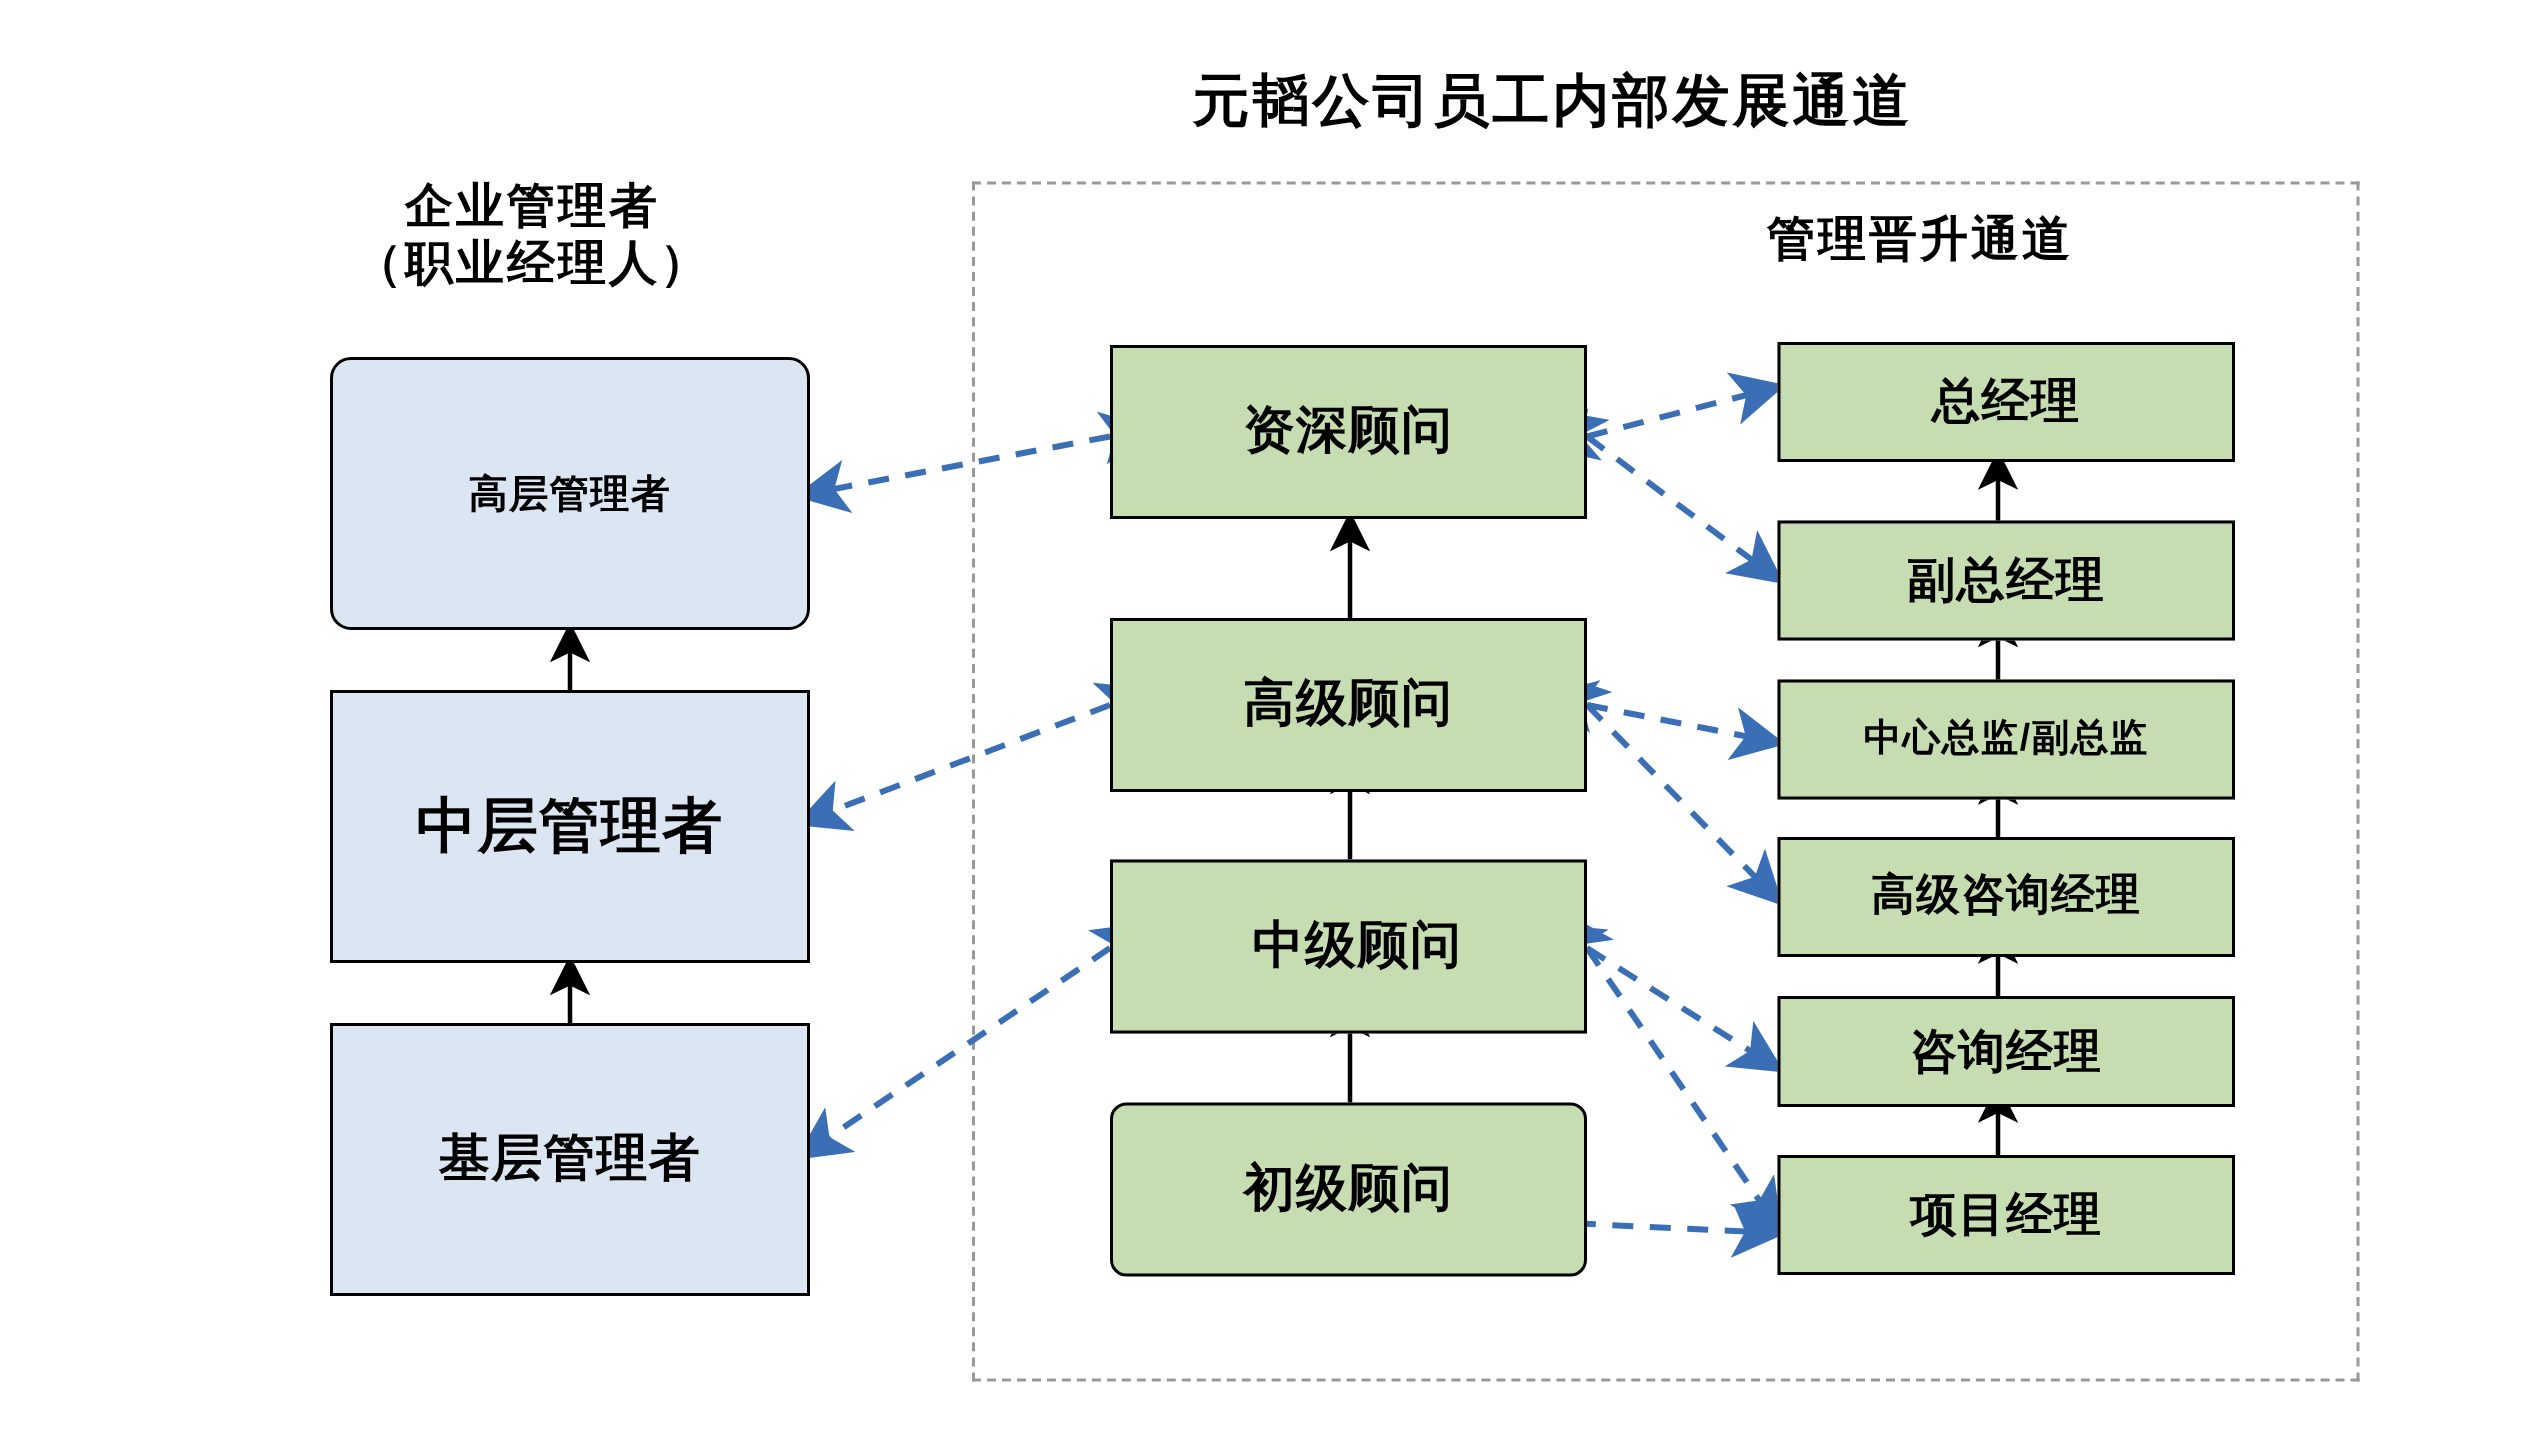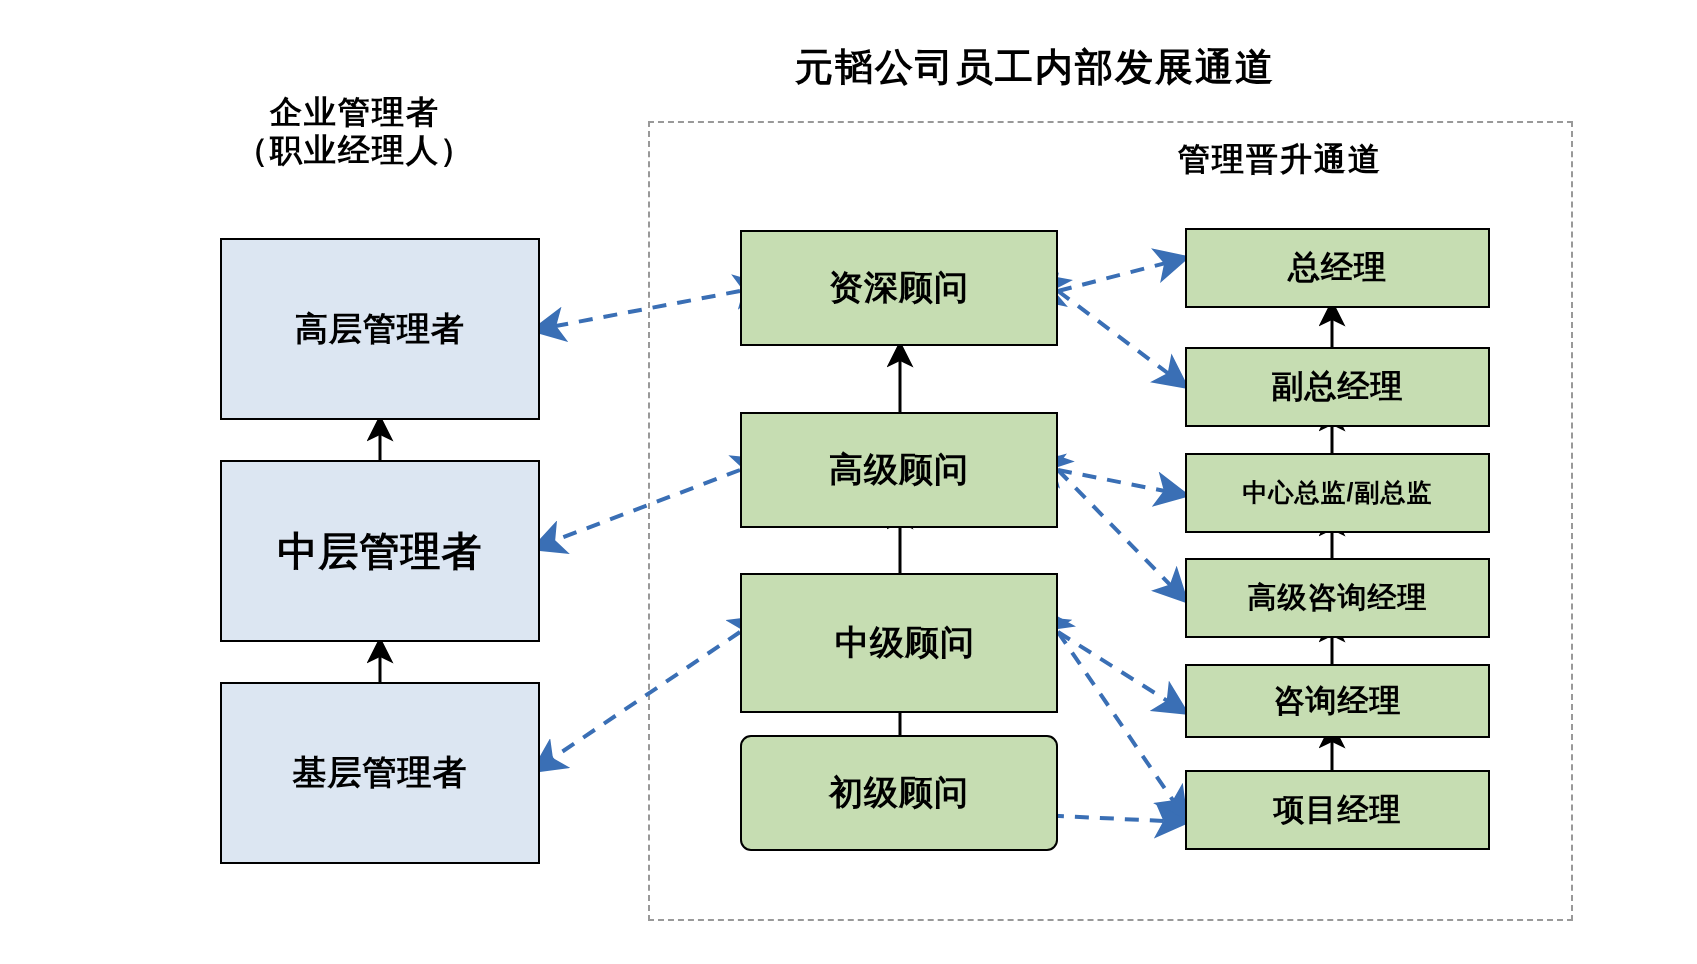--- a/index.html
+++ b/index.html
@@ -69,21 +69,21 @@
 </style>
 </head>
 <body>
 
 <div id="stage">
 
   <div class="title" style="left:620px; top:42px; width:830px; font-size:38px;">元韬公司员工内部发展通道</div>
 
   <div class="frame" style="left:648px; top:121px; width:925px; height:800px;"></div>
 
-  <div class="col-head" style="left:175px; top:93px; width:360px; font-size:32px;">
+  <div class="col-head" style="left:175px; top:118px; width:360px; font-size:32px;">
     <div>企业管理者</div>
     <div>（职业经理人）</div>
   </div>
 
 
   <div class="col-head" style="left:1115px; top:140px; width:330px; font-size:32px;">管理晋升通道</div>
 
   <svg class="edges" viewBox="0 0 1697 964">
     <defs>
       <marker id="arrow-black" markerWidth="9" markerHeight="9" refX="7.2" refY="4.5" orient="auto">
@@ -126,37 +126,37 @@
       <line x1="1058" y1="291" x2="1185" y2="258" marker-start="url(#arrow-blue-start)" marker-end="url(#arrow-blue-end)"></line>
       <line x1="1058" y1="291" x2="1185" y2="386" marker-start="url(#arrow-blue-start)" marker-end="url(#arrow-blue-end)"></line>
       <line x1="1058" y1="470" x2="1185" y2="495" marker-start="url(#arrow-blue-start)" marker-end="url(#arrow-blue-end)"></line>
       <line x1="1058" y1="470" x2="1185" y2="600" marker-start="url(#arrow-blue-start)" marker-end="url(#arrow-blue-end)"></line>
       <line x1="1058" y1="632" x2="1185" y2="712" marker-start="url(#arrow-blue-start)" marker-end="url(#arrow-blue-end)"></line>
       <line x1="1058" y1="632" x2="1185" y2="818" marker-start="url(#arrow-blue-start)" marker-end="url(#arrow-blue-end)"></line>
       <line x1="975" y1="812" x2="1185" y2="822" marker-end="url(#arrow-blue-end)"></line>
     </g>
   </svg>
 
-  <div class="node blue" style="left:220px; top:238px; width:320px; height:182px; font-size:33px;">
+  <div class="node blue" style="left:220px; top:238px; width:320px; height:182px; font-size:26px;border-radius:14px;">
     <span>高层管理者</span>
   </div>
   <div class="node blue" style="left:220px; top:460px; width:320px; height:182px; font-size:40px;">
     <span>中层管理者</span>
   </div>
   <div class="node blue" style="left:220px; top:682px; width:320px; height:182px; font-size:34px;">
     <span>基层管理者</span>
   </div>
 
   <div class="node green" style="left:740px; top:230px; width:318px; height:116px; font-size:34px;">
     <span>资深顾问</span>
   </div>
   <div class="node green" style="left:740px; top:412px; width:318px; height:116px; font-size:34px;">
     <span>高级顾问</span>
   </div>
-  <div class="node green" style="left:740px; top:573px; width:318px; height:140px; font-size:34px;padding-left:12px;">
+  <div class="node green" style="left:740px; top:573px; width:318px; height:116px; font-size:34px;padding-left:12px;">
     <span>中级顾问</span>
   </div>
   <div class="node green" style="left:740px; top:735px; width:318px; height:116px; font-size:34px;border-radius:11px;">
     <span>初级顾问</span>
   </div>
 
   <div class="node green" style="left:1185px; top:228px; width:305px; height:80px; font-size:32px;">
     <span>总经理</span>
   </div>
   <div class="node green" style="left:1185px; top:347px; width:305px; height:80px; font-size:32px;">

